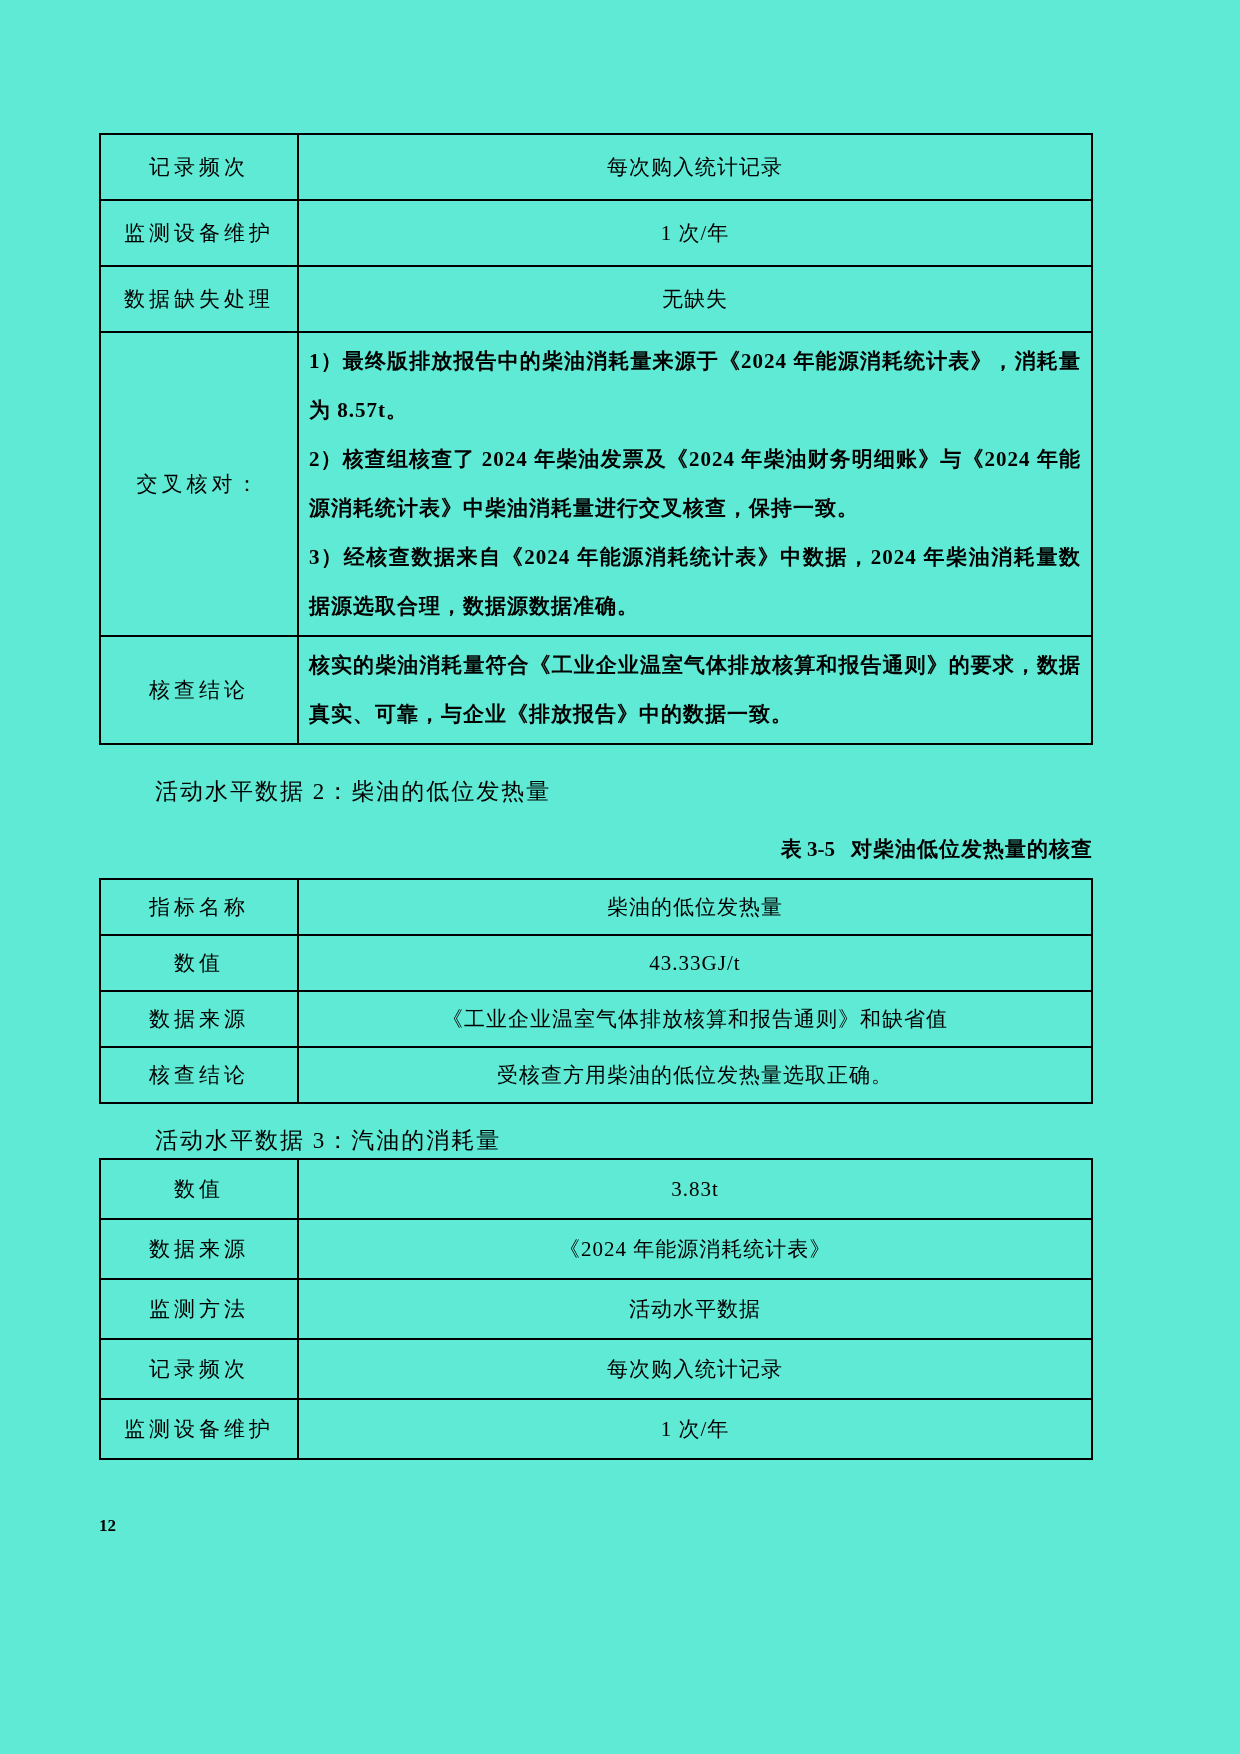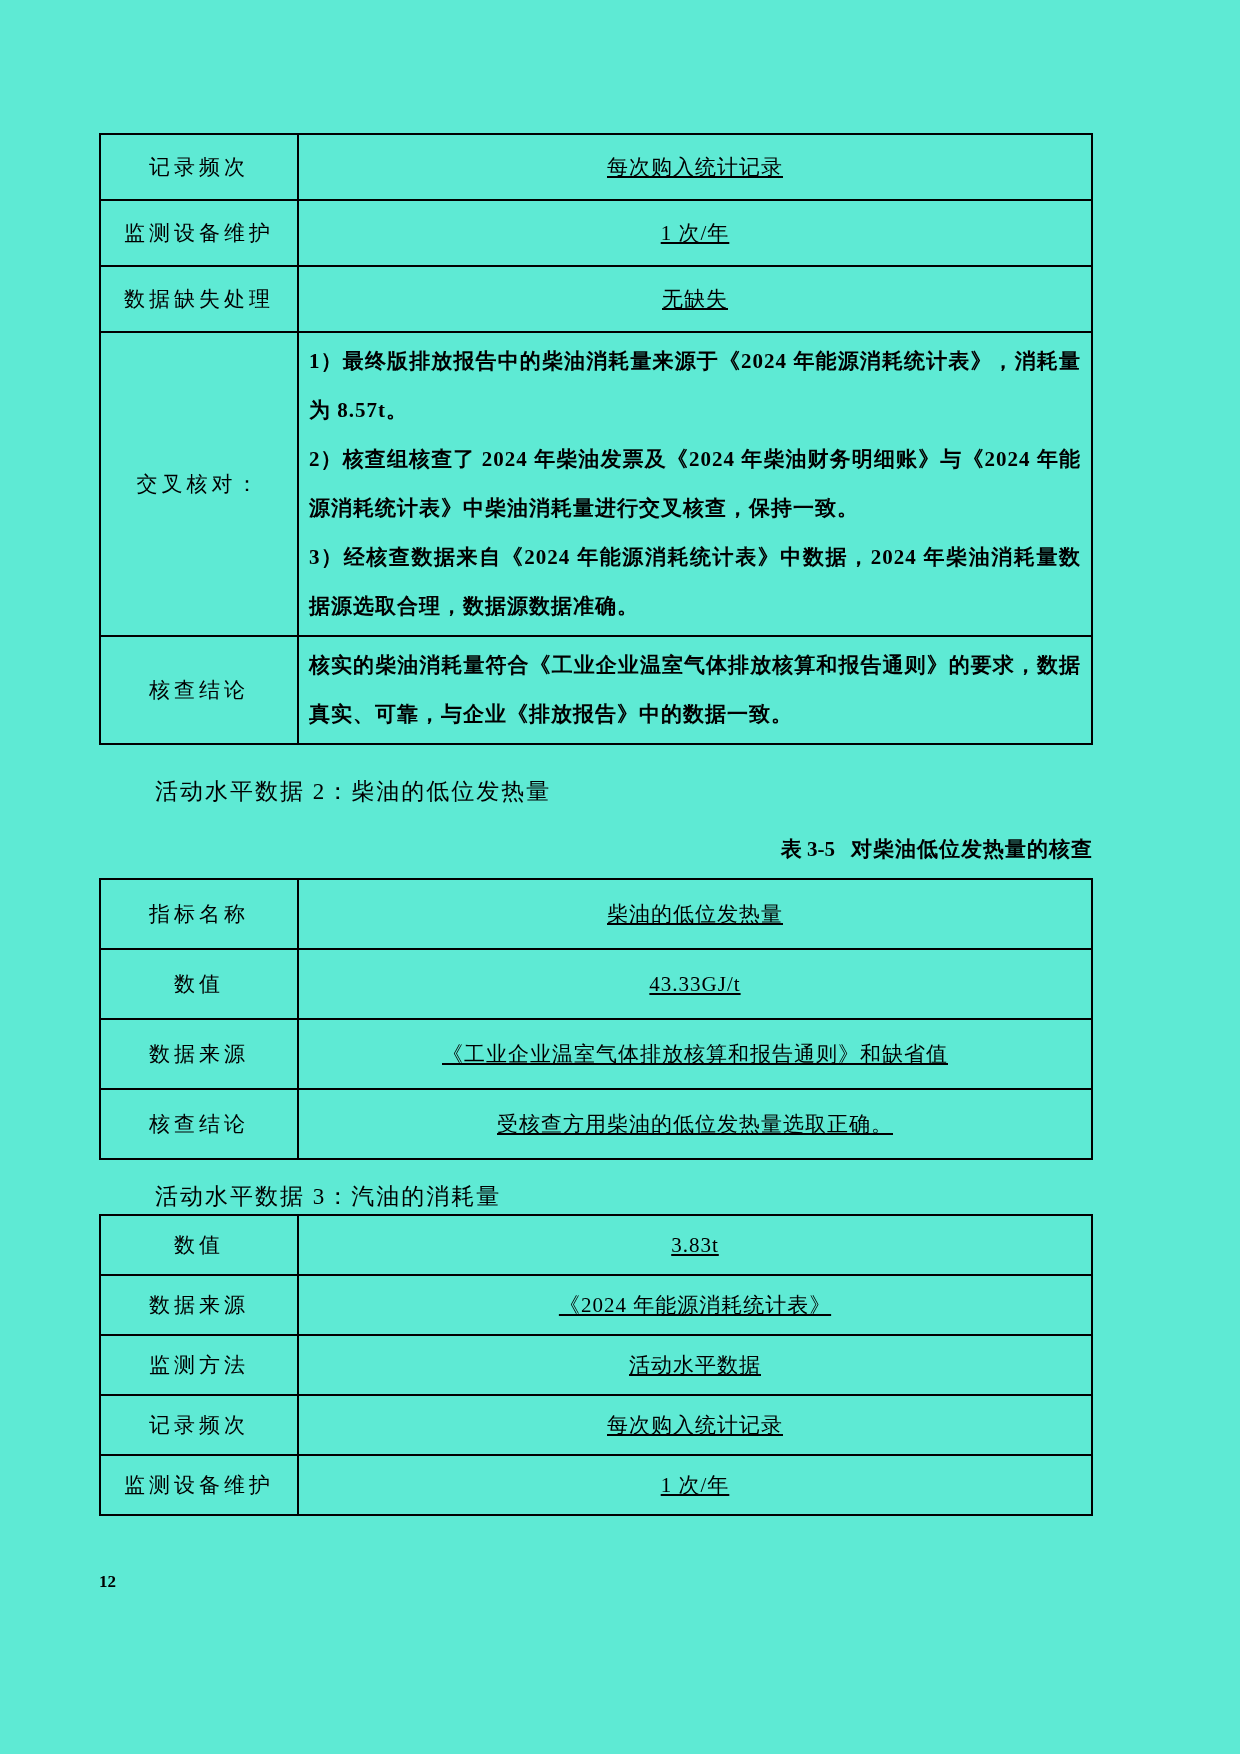--- a/index.html
+++ b/index.html
@@ -34,23 +34,23 @@
     font-size: 21px;
     vertical-align: middle;
     padding: 4px 10px;
   }
   col.c1 { width: 198px; }
   td.label {
     text-align: center;
     letter-spacing: 4px;
     padding-left: 14px; 
   }
-  td.value { text-align: center; letter-spacing: 1px; text-decoration: underline; }
+  td.value { text-align: center; letter-spacing: 1px; }
   tr.row-simple { height: 66px; }
-  tr.row-s5 { height: 70px; }
+  tr.row-s5 { height: 56px; }
   tr.row-s6 { height: 60px; }
 
   td.value-long {
     text-align: justify;
     padding: 0 14px;
     font-weight: bold;
   }
   td.value-long p {
     margin: 0;
     line-height: 49px;

